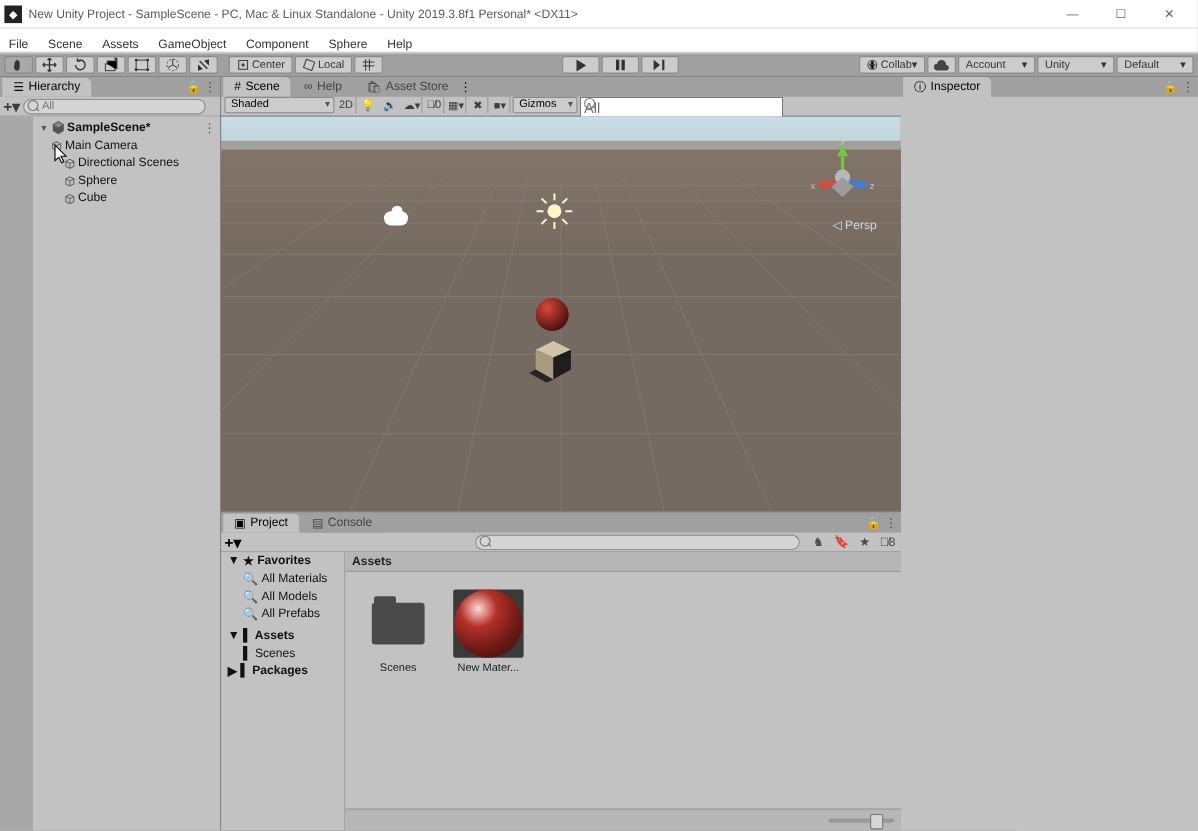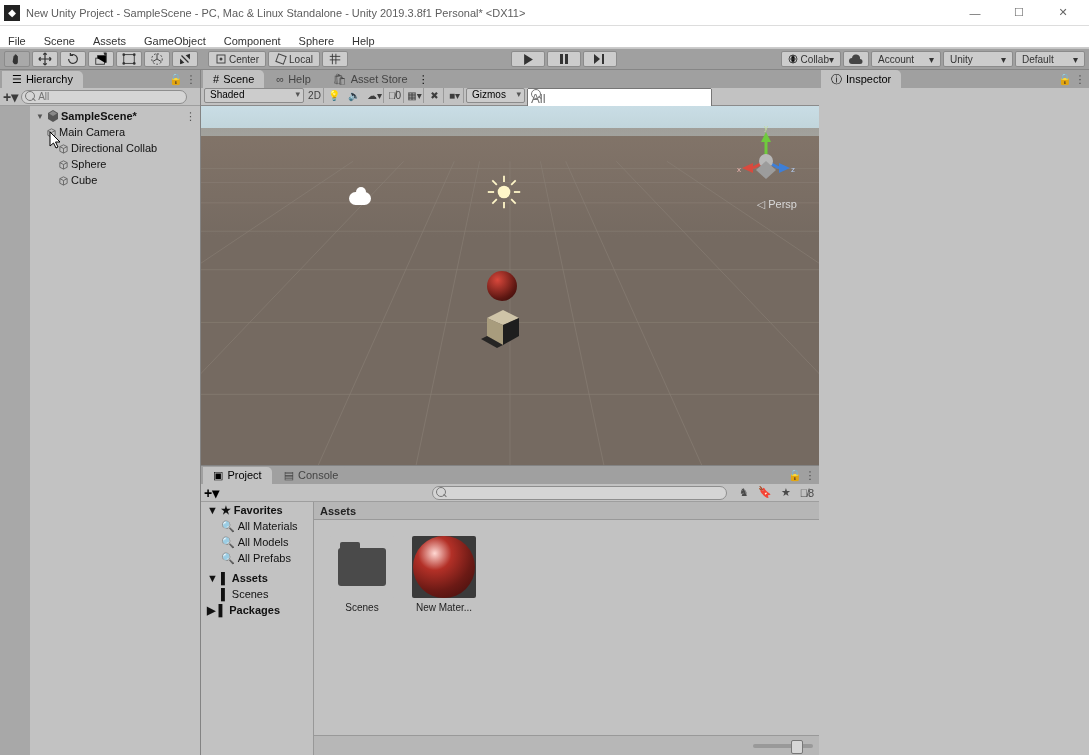--- a/index.html
+++ b/index.html
@@ -249,21 +249,21 @@
           <div class="row" style="padding-left:16px">
               <svg class="cubeico" viewBox="0 0 12 12">
                 <path stroke="#666" fill="none" d="M2 4l4-2 4 2v5l-4 2-4-2zM2 4l4 2 4-2M6 6v5"></path>
               </svg>
               <span>Main Camera</span>
             </div>
           <div class="row" style="padding-left:28px">
               <svg class="cubeico" viewBox="0 0 12 12">
                 <path stroke="#666" fill="none" d="M2 4l4-2 4 2v5l-4 2-4-2zM2 4l4 2 4-2M6 6v5"></path>
               </svg>
-              <span>Directional Collab</span>
+              <span>Directional Scenes</span>
             </div>
           <div class="row" style="padding-left:28px">
               <svg class="cubeico" viewBox="0 0 12 12">
                 <path stroke="#666" fill="none" d="M2 4l4-2 4 2v5l-4 2-4-2zM2 4l4 2 4-2M6 6v5"></path>
               </svg>
               <span>Sphere</span>
             </div>
           <div class="row" style="padding-left:28px">
               <svg class="cubeico" viewBox="0 0 12 12">
                 <path stroke="#666" fill="none" d="M2 4l4-2 4 2v5l-4 2-4-2zM2 4l4 2 4-2M6 6v5"></path>

